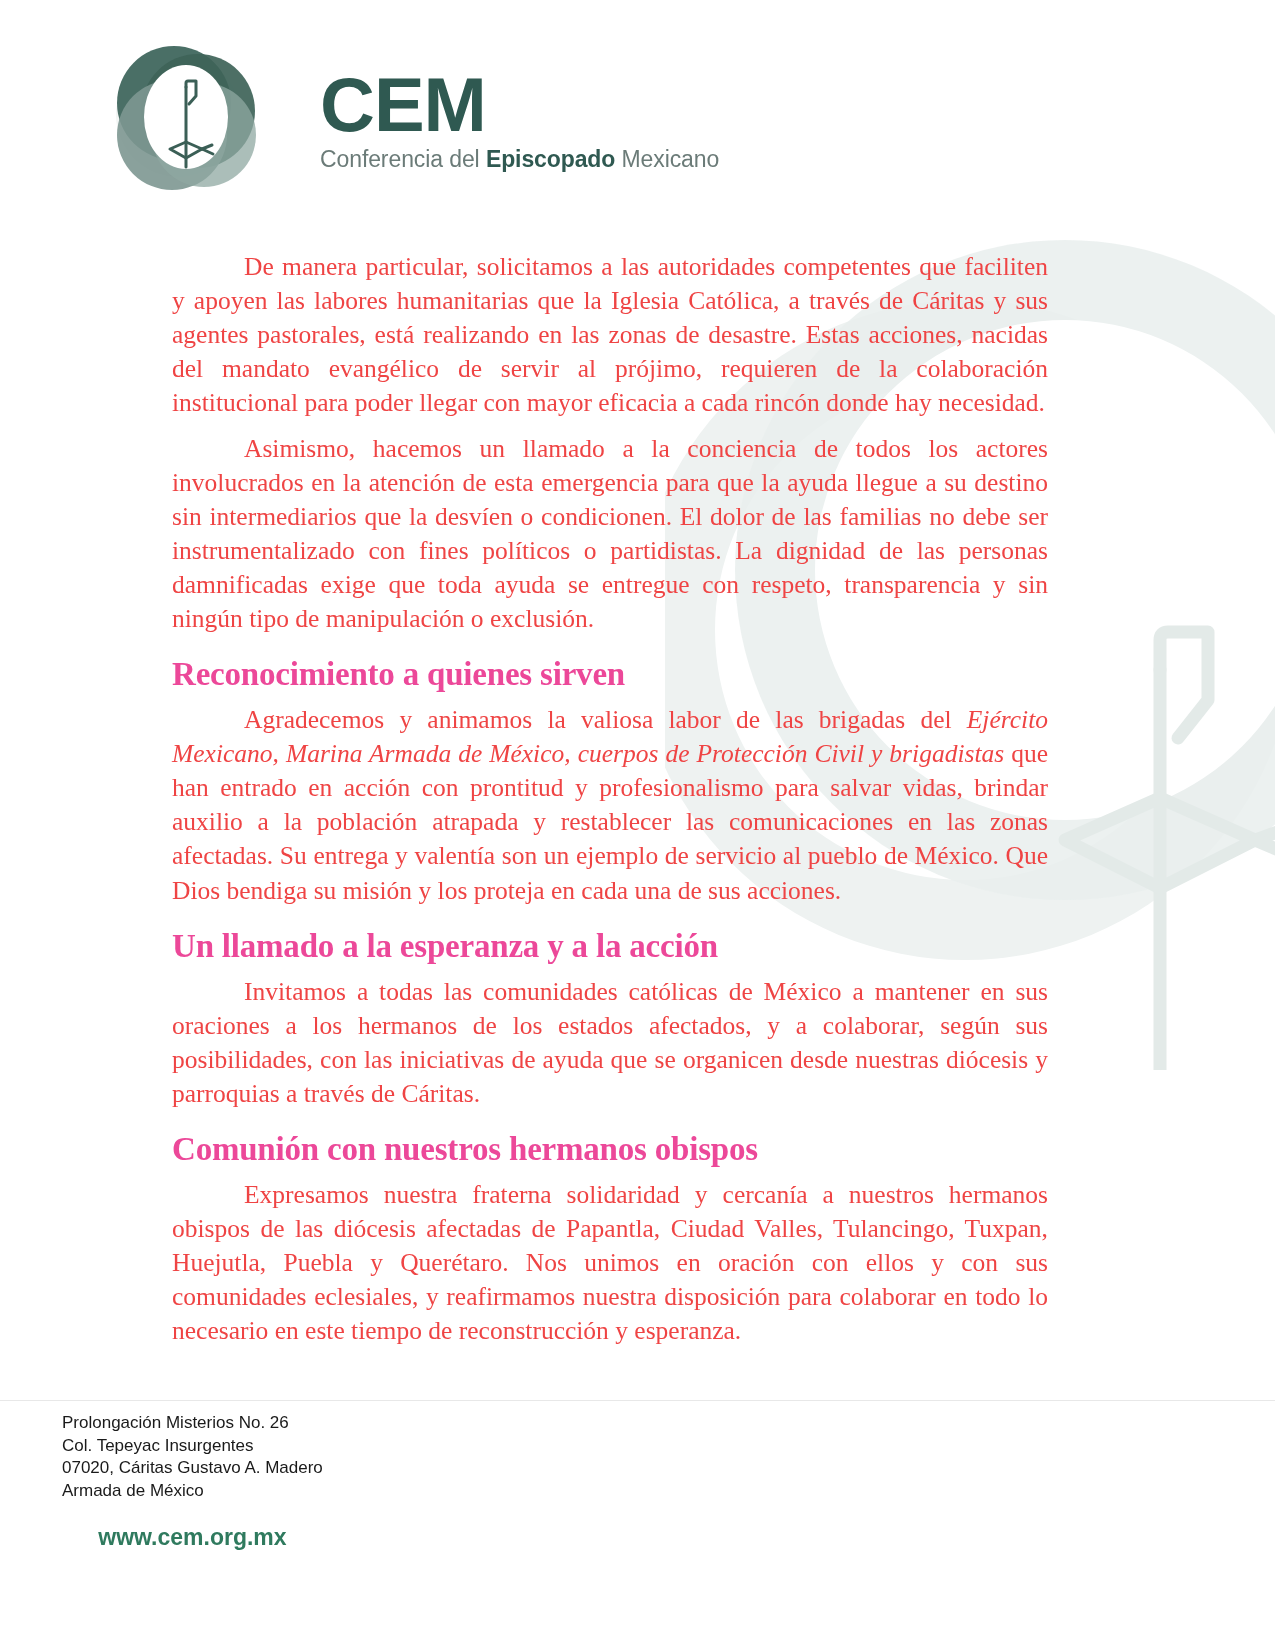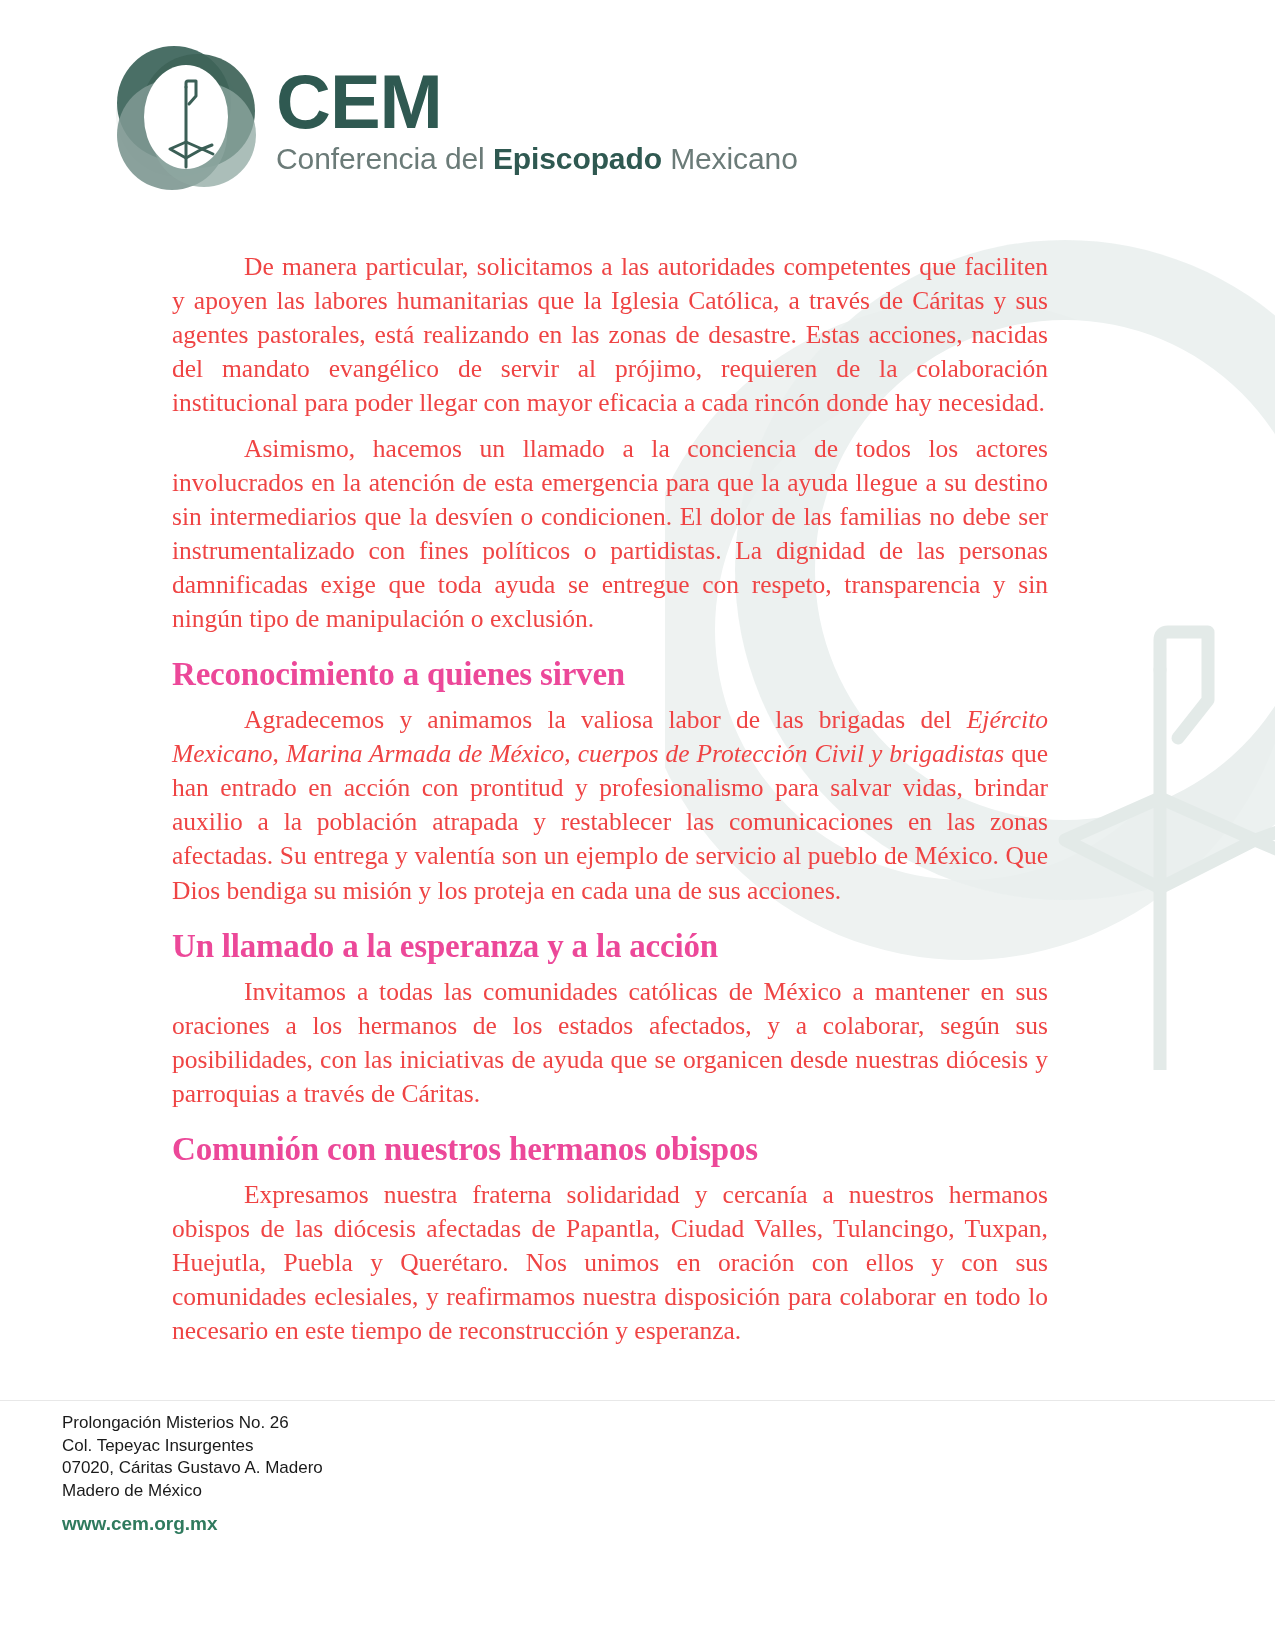--- a/index.html
+++ b/index.html
@@ -31,20 +31,21 @@
   
   .header {
     position: absolute;
     left: 112px;
     top: 42px;
     width: 620px;
     height: 150px;
     display: flex;
     align-items: center;
     z-index: 3;
+    gap: 44px;
   }
   .logo-mark {
     width: 148px;
     height: 148px;
     flex: 0 0 148px;
     position: relative;
   }
   .logo-mark svg { width: 100%; height: 100%; display: block; }
   .logo-text {
     margin-left: 16px;
@@ -53,21 +54,21 @@
   .logo-cem {
     font-family: "Liberation Sans", sans-serif;
     font-weight: bold;
     font-size: 76px;
     letter-spacing: -1px;
     color: #2f5951;
     line-height: 0.96;
   }
   .logo-sub {
     font-family: "Liberation Sans", sans-serif;
-    font-size: 30px;
+    font-size: 23px;
     color: #6b7b78;
     letter-spacing: -0.1px;
     margin-top: 4px;
     white-space: nowrap;
   }
   .logo-sub b { color: #2f5951; font-weight: bold; }
 
   
   .content {
     position: absolute;
@@ -114,24 +115,25 @@
     font-family: "Liberation Sans", sans-serif;
     font-size: 17px;
     line-height: 1.33;
     color: #1a1a1a;
   }
   .footer div { white-space: nowrap; }
   .footer .tels b { font-weight: bold; }
   .footer .url {
     color: #2f7a5e;
     font-weight: bold;
-    font-size: 19px;
-    margin-top: 9px;
+    font-size: 23px;
+    margin-top: 20px;
     text-decoration: none;
     display: block;
+    text-align: center;
   }
 </style>
 </head>
 <body>
 
 <div class="page">
 
   <div class="watermark">
     <svg viewBox="0 0 760 830" xmlns="http://www.w3.org/2000/svg" aria-hidden="true">
       <g fill="none" stroke="#e6ebea">
@@ -202,17 +204,17 @@
       <p class="para">Expresamos nuestra fraterna solidaridad y cercanía a nuestros hermanos obispos de las diócesis afectadas de Papantla, Ciudad Valles, Tulancingo, Tuxpan, Huejutla, Puebla y Querétaro. Nos unimos en oración con ellos y con sus comunidades eclesiales, y reafirmamos nuestra disposición para colaborar en todo lo necesario en este tiempo de reconstrucción y esperanza.</p>
     </div>
 
   </div>
 
   <div class="footer-rule"></div>
   <div class="footer">
     <div>Prolongación Misterios No. 26</div>
     <div>Col. Tepeyac Insurgentes</div>
     <div>07020, Cáritas Gustavo A. Madero</div>
-    <div>Madero de México</div>
+    <div>Armada de México</div>
     <a class="url" href="#">www.cem.org.mx</a>
   </div>
 
 </div>
 
 </body></html>

